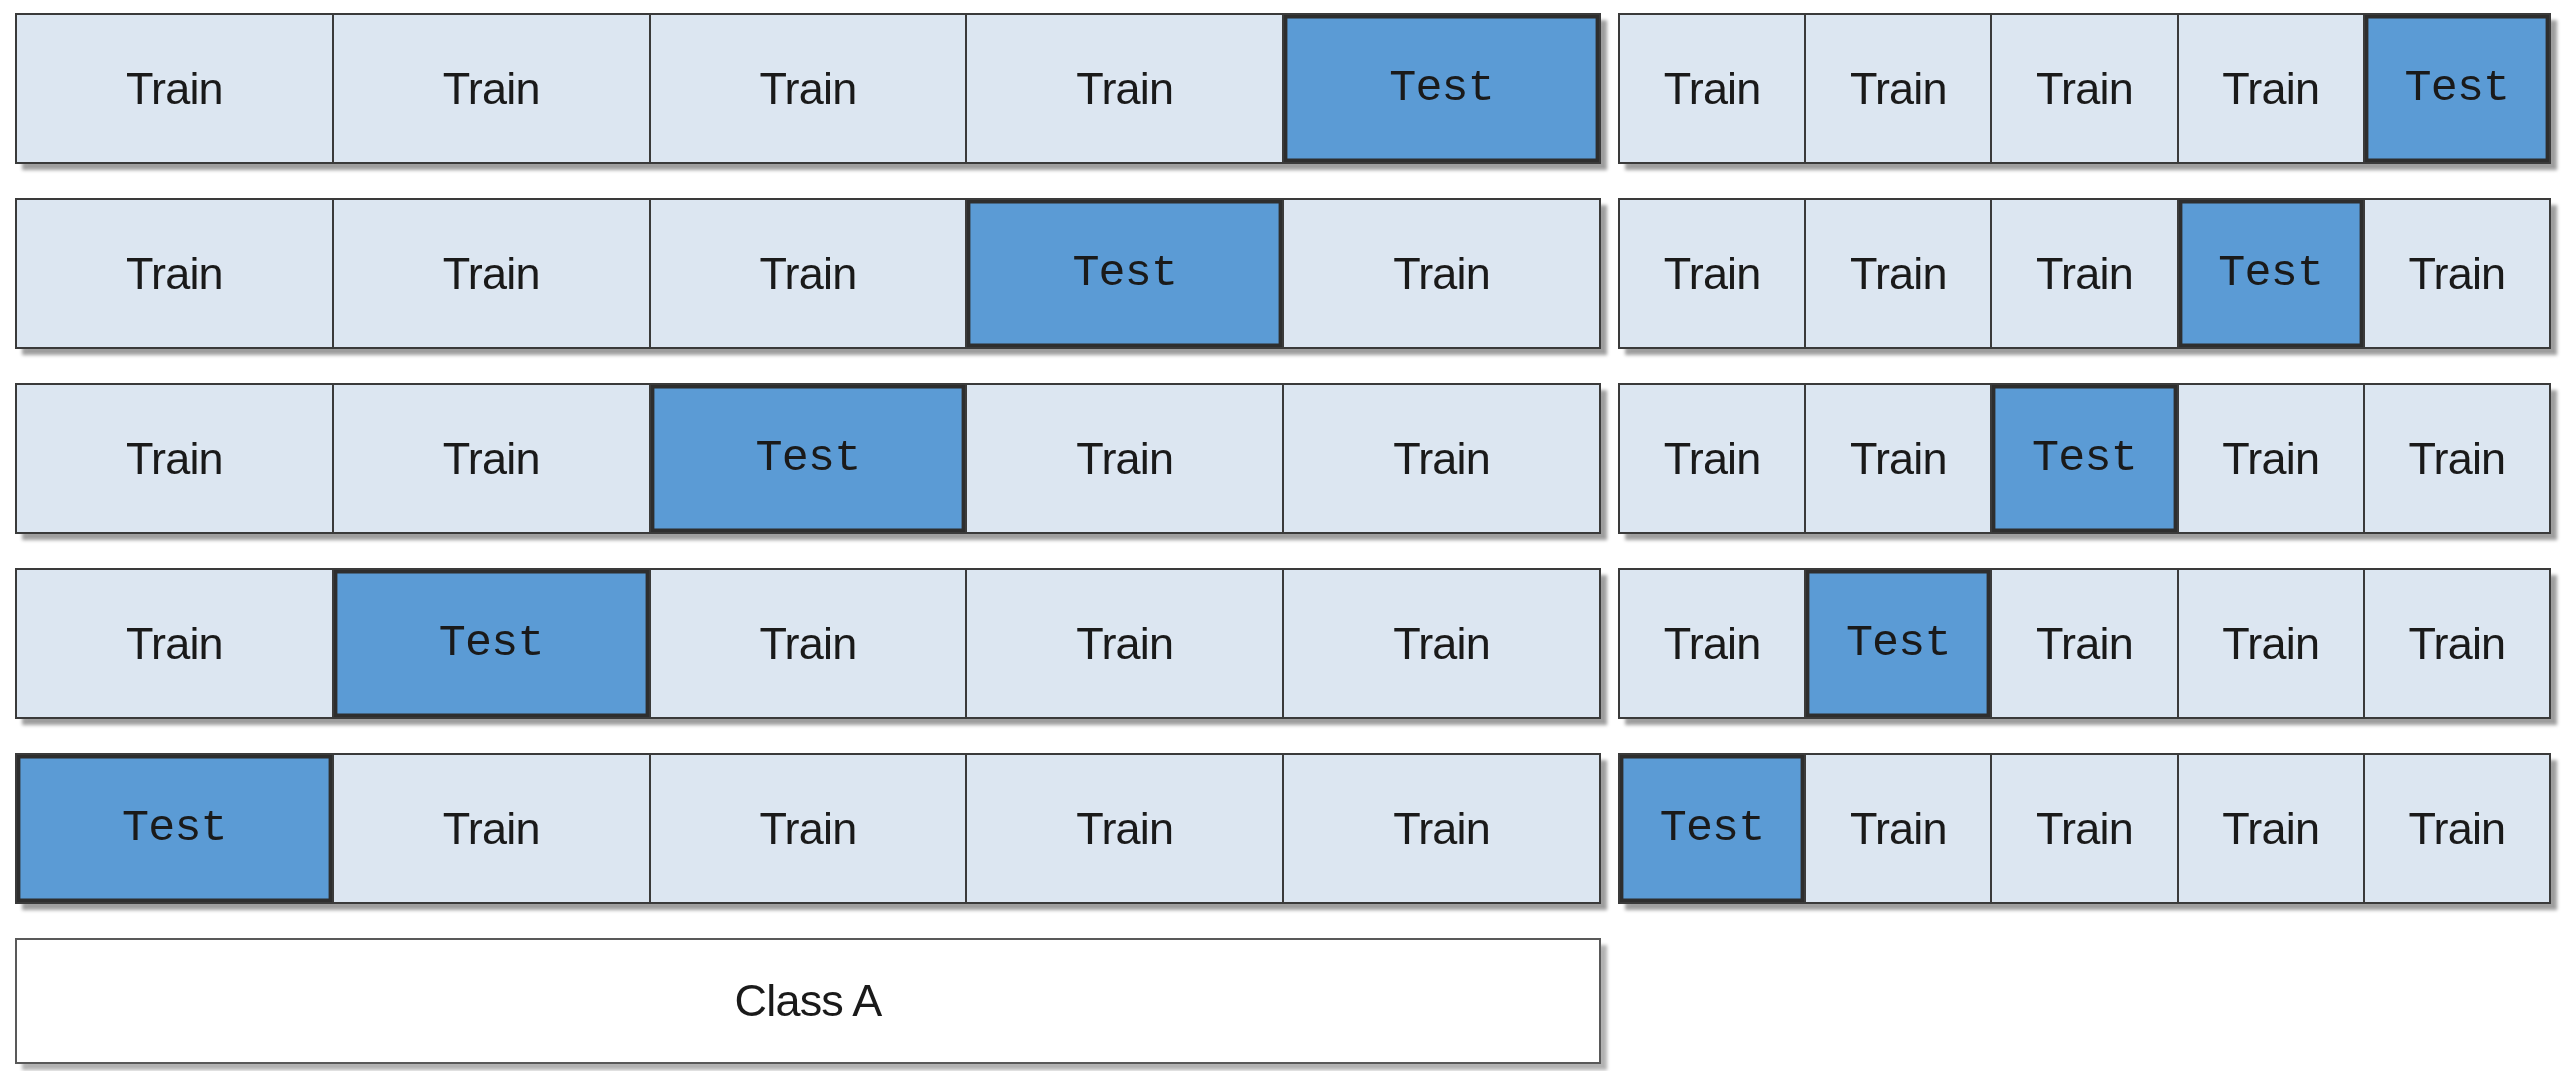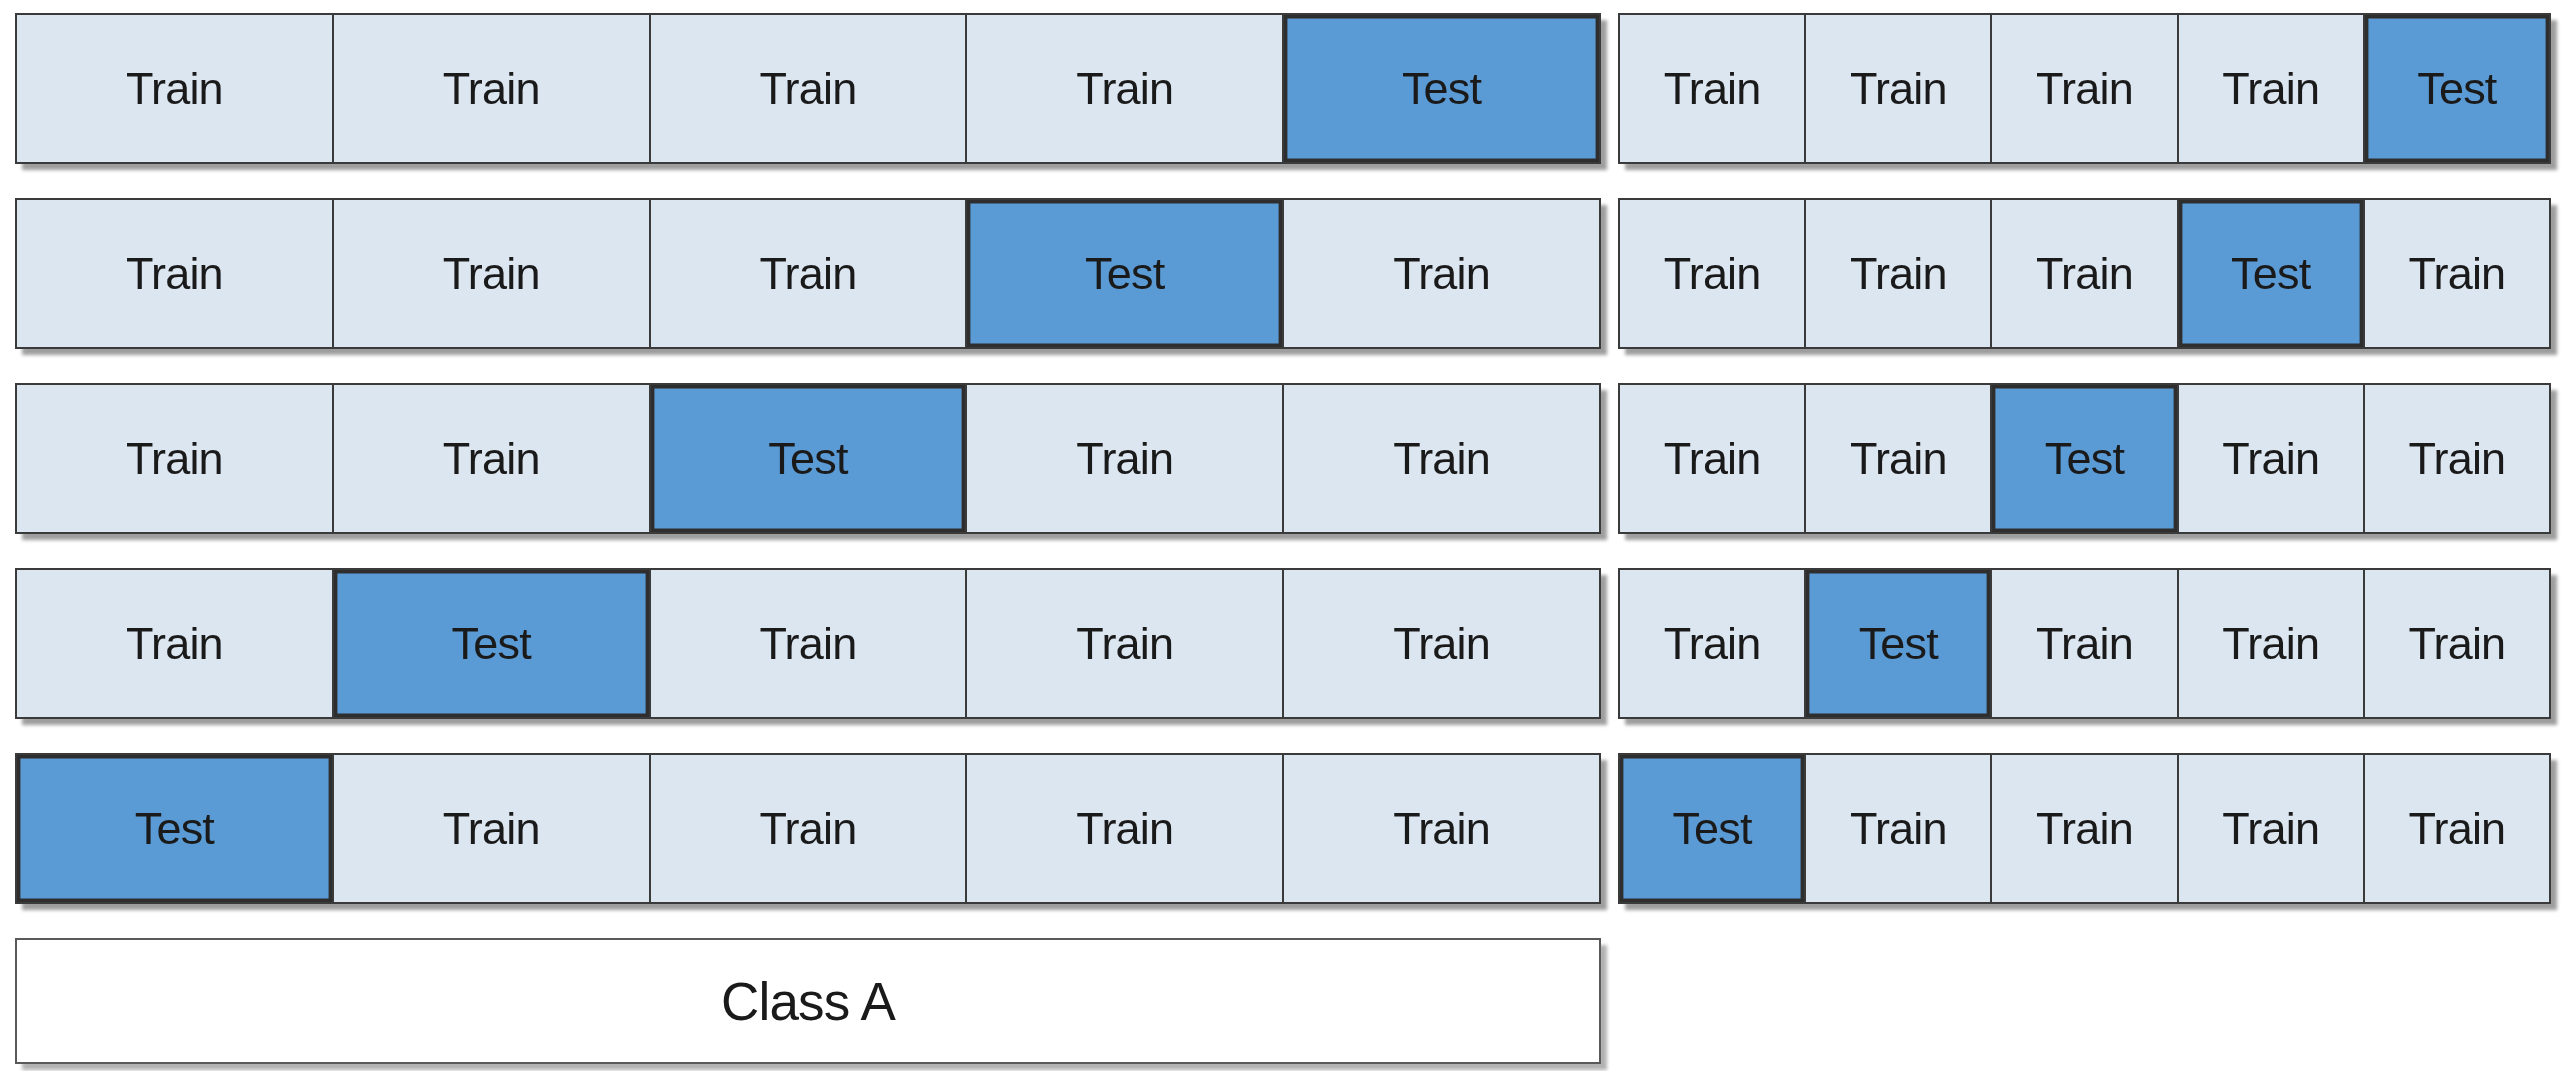--- a/index.html
+++ b/index.html
@@ -47,33 +47,34 @@
     color: var(--text);
     font-size: 45px;
     letter-spacing: -0.8px;
     border-left: 2.5px solid var(--border);
     overflow: hidden;
   }
   .cell:first-child { border-left: none; }
   .cell.test {
     background: var(--test);
     box-shadow: inset 0 0 0 3.4px #2e2e2e;
+    font-family: Liberation Mono, monospace;
   }
   .class-label {
     height: 126px;
     margin-top: 0;
     border: 2.5px solid var(--label-border);
     background: #ffffff;
     display: flex;
     align-items: center;
     justify-content: center;
     box-shadow: 6.7px 6.7px 3.4px rgba(0,0,0,0.30);
   }
   .class-label span {
-    font-size: 53px;
+    font-size: 45px;
     color: var(--text);
     letter-spacing: -0.8px;
   }
 </style>
 </head>
 <body>
 
 <div class="wrap">
 
   <section class="class-col col-a">

